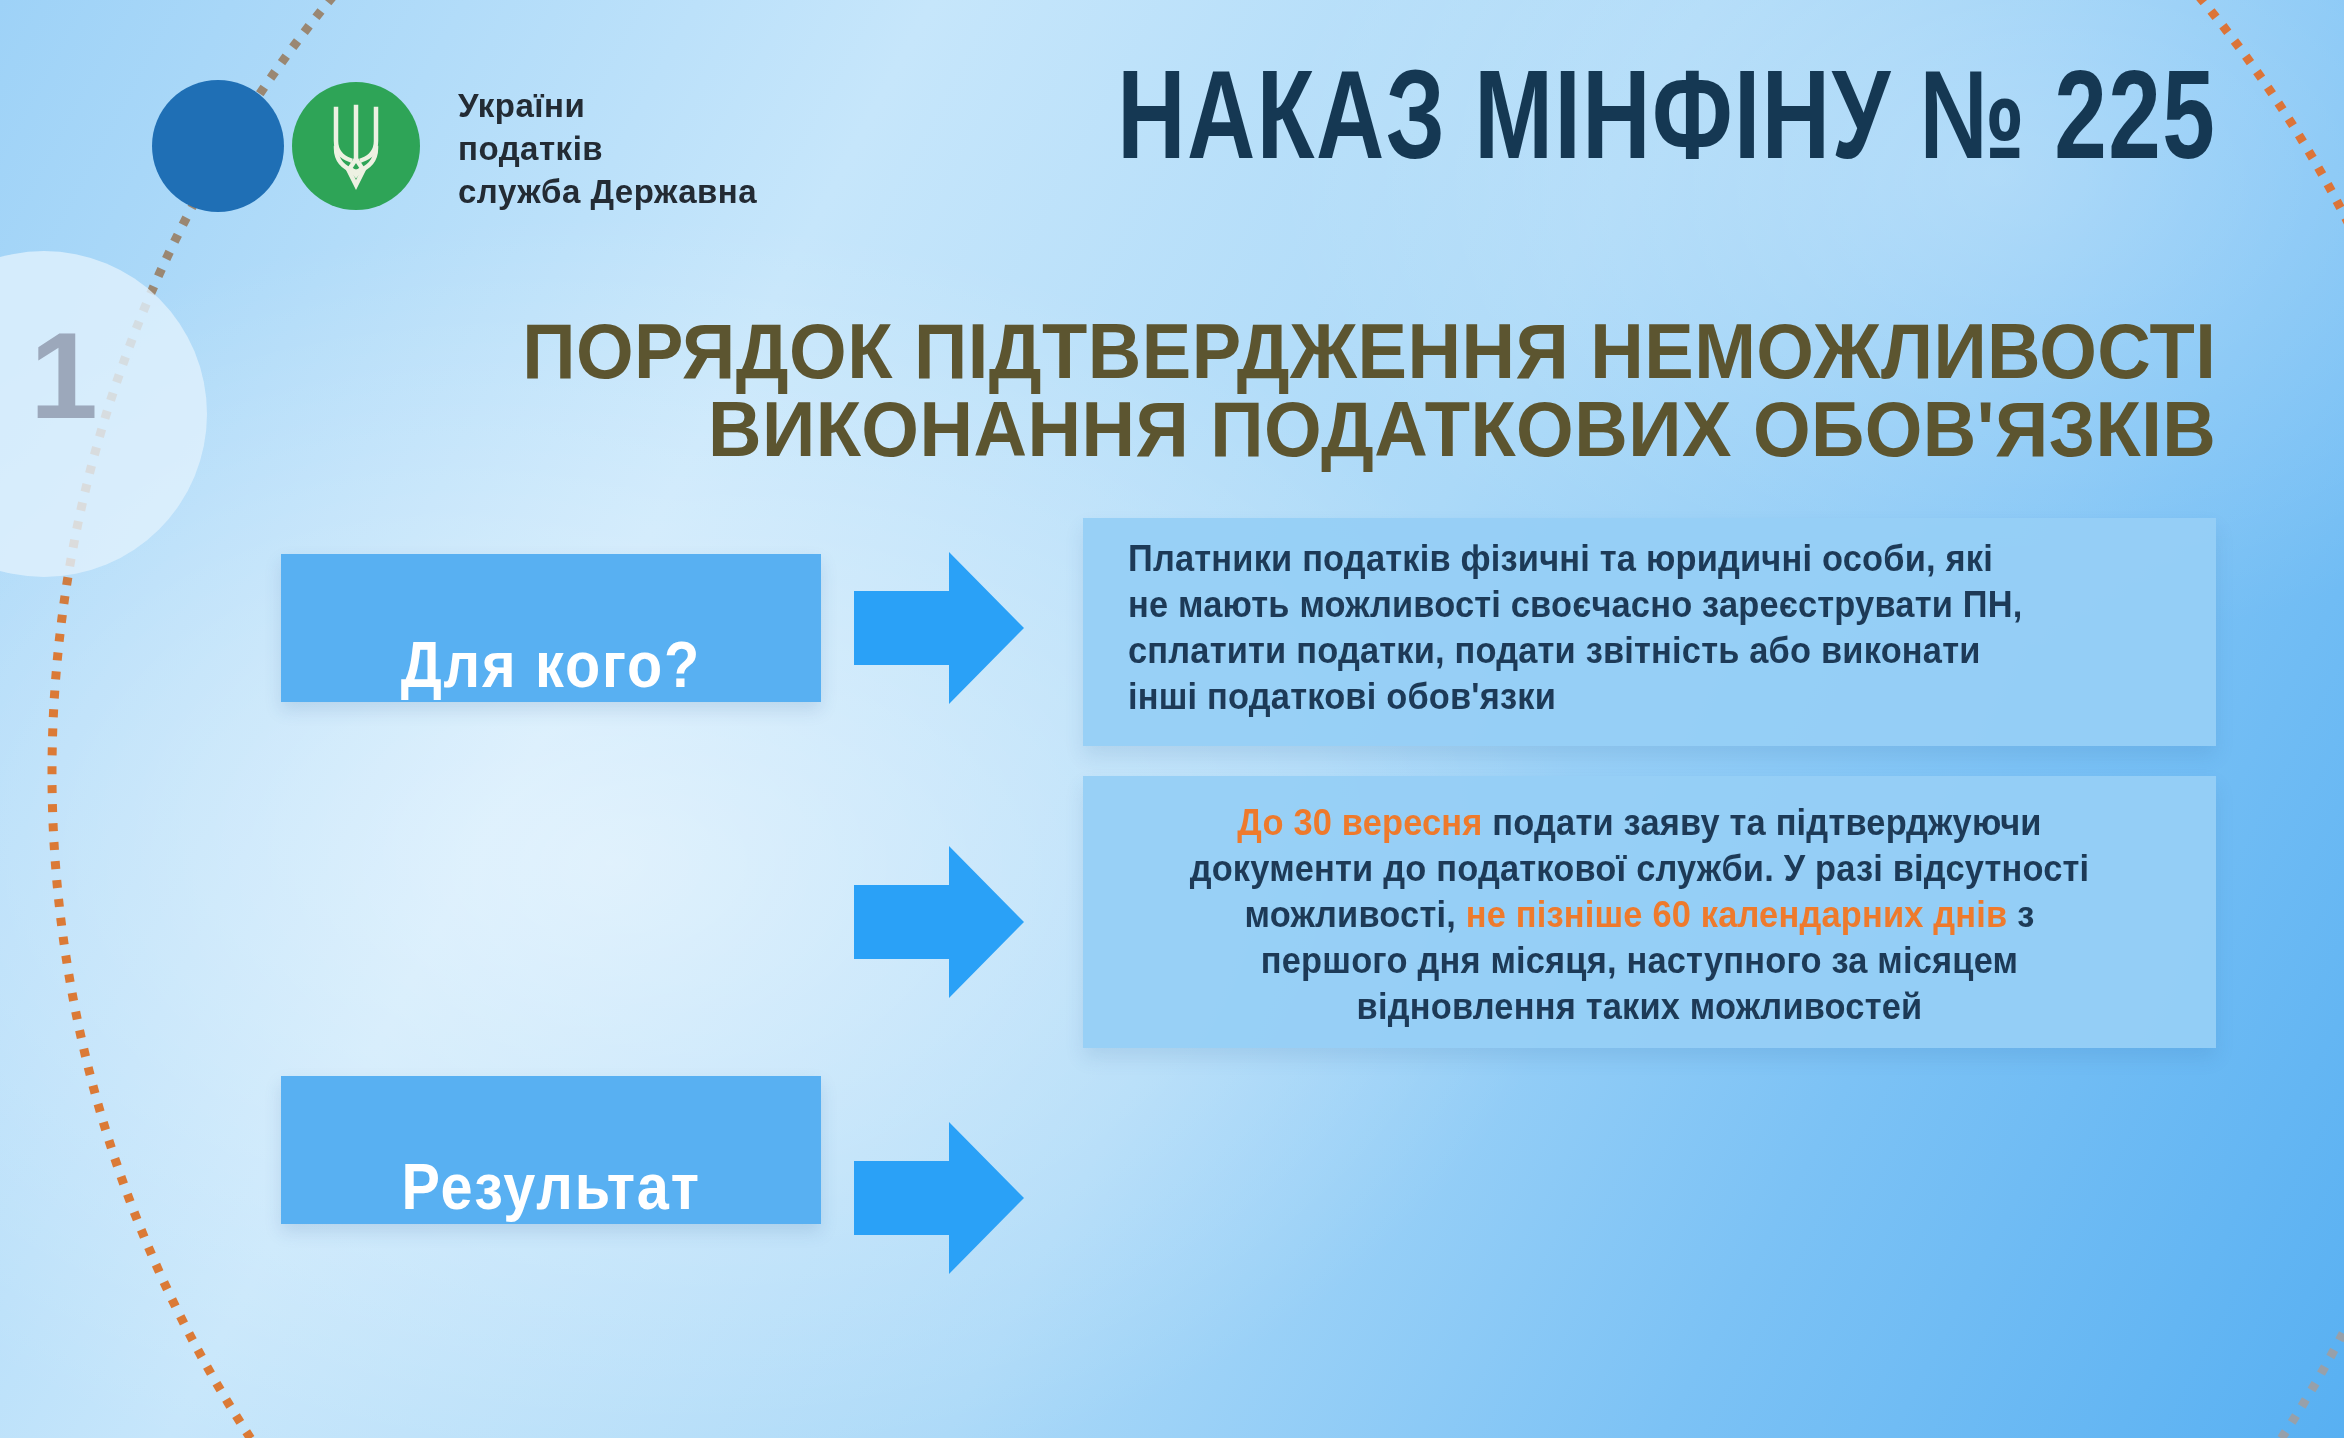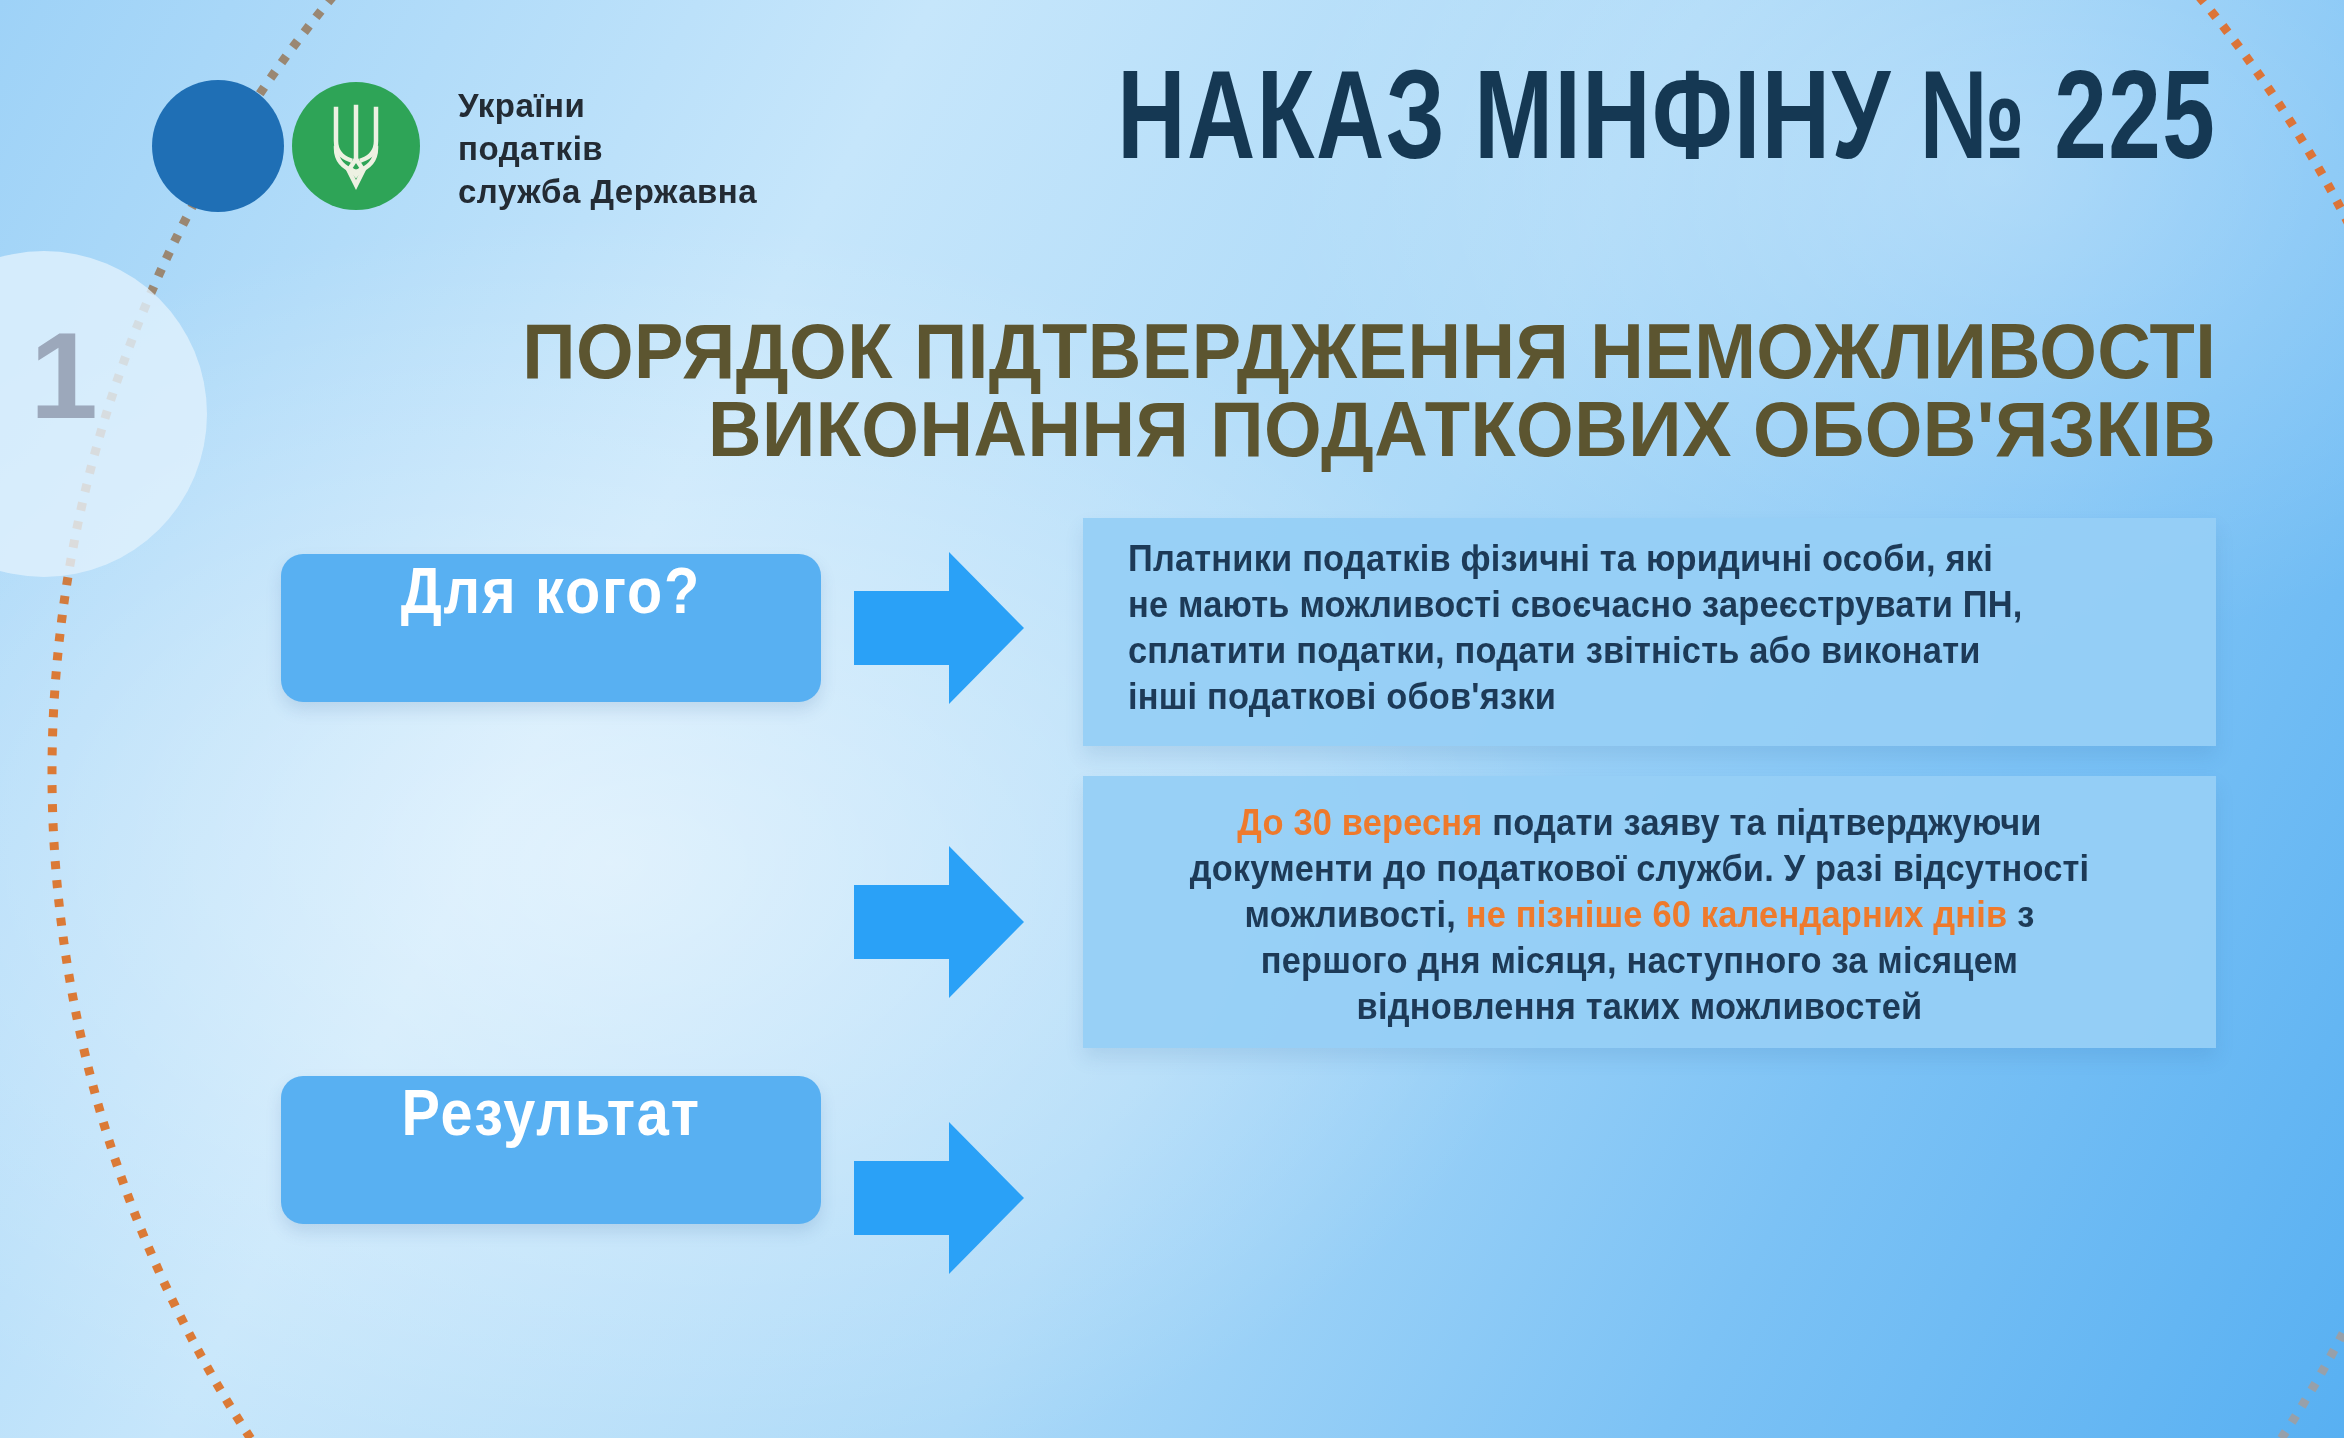--- a/index.html
+++ b/index.html
@@ -33,23 +33,22 @@
     font-size:126px;font-weight:700;letter-spacing:2px;color:#153853;line-height:145px;
     transform:scaleX(0.75);transform-origin:right top;
   }
   .subtitle{
     position:absolute;right:128px;top:312px;z-index:3;text-align:right;white-space:nowrap;
     font-size:78px;font-weight:700;color:#5C5530;line-height:78px;letter-spacing:0.5px;
     transform:scaleX(0.95);transform-origin:right top;
   }
   .label-box{
     position:absolute;left:281px;width:540px;height:148px;z-index:3;
-    background:#58B0F2;display:flex;align-items:flex-start;justify-content:center;
+    background:#58B0F2;display:flex;align-items:flex-end;justify-content:center;
     box-shadow:0 8px 16px rgba(40,90,150,0.15);
-    border-radius:22px;
   }
   .label-box span{
     color:#ffffff;font-size:64px;font-weight:700;letter-spacing:2px;white-space:nowrap;
     display:inline-block;transform:scaleX(0.9);
   }
   .row1 .label-box,.arrow-1{top:554px;}
   .arrow{position:absolute;left:854px;width:170px;height:152px;z-index:3;}
   .arrow-1{top:552px;}
   .arrow-2{top:846px;}
   .arrow-3{top:1122px;}

